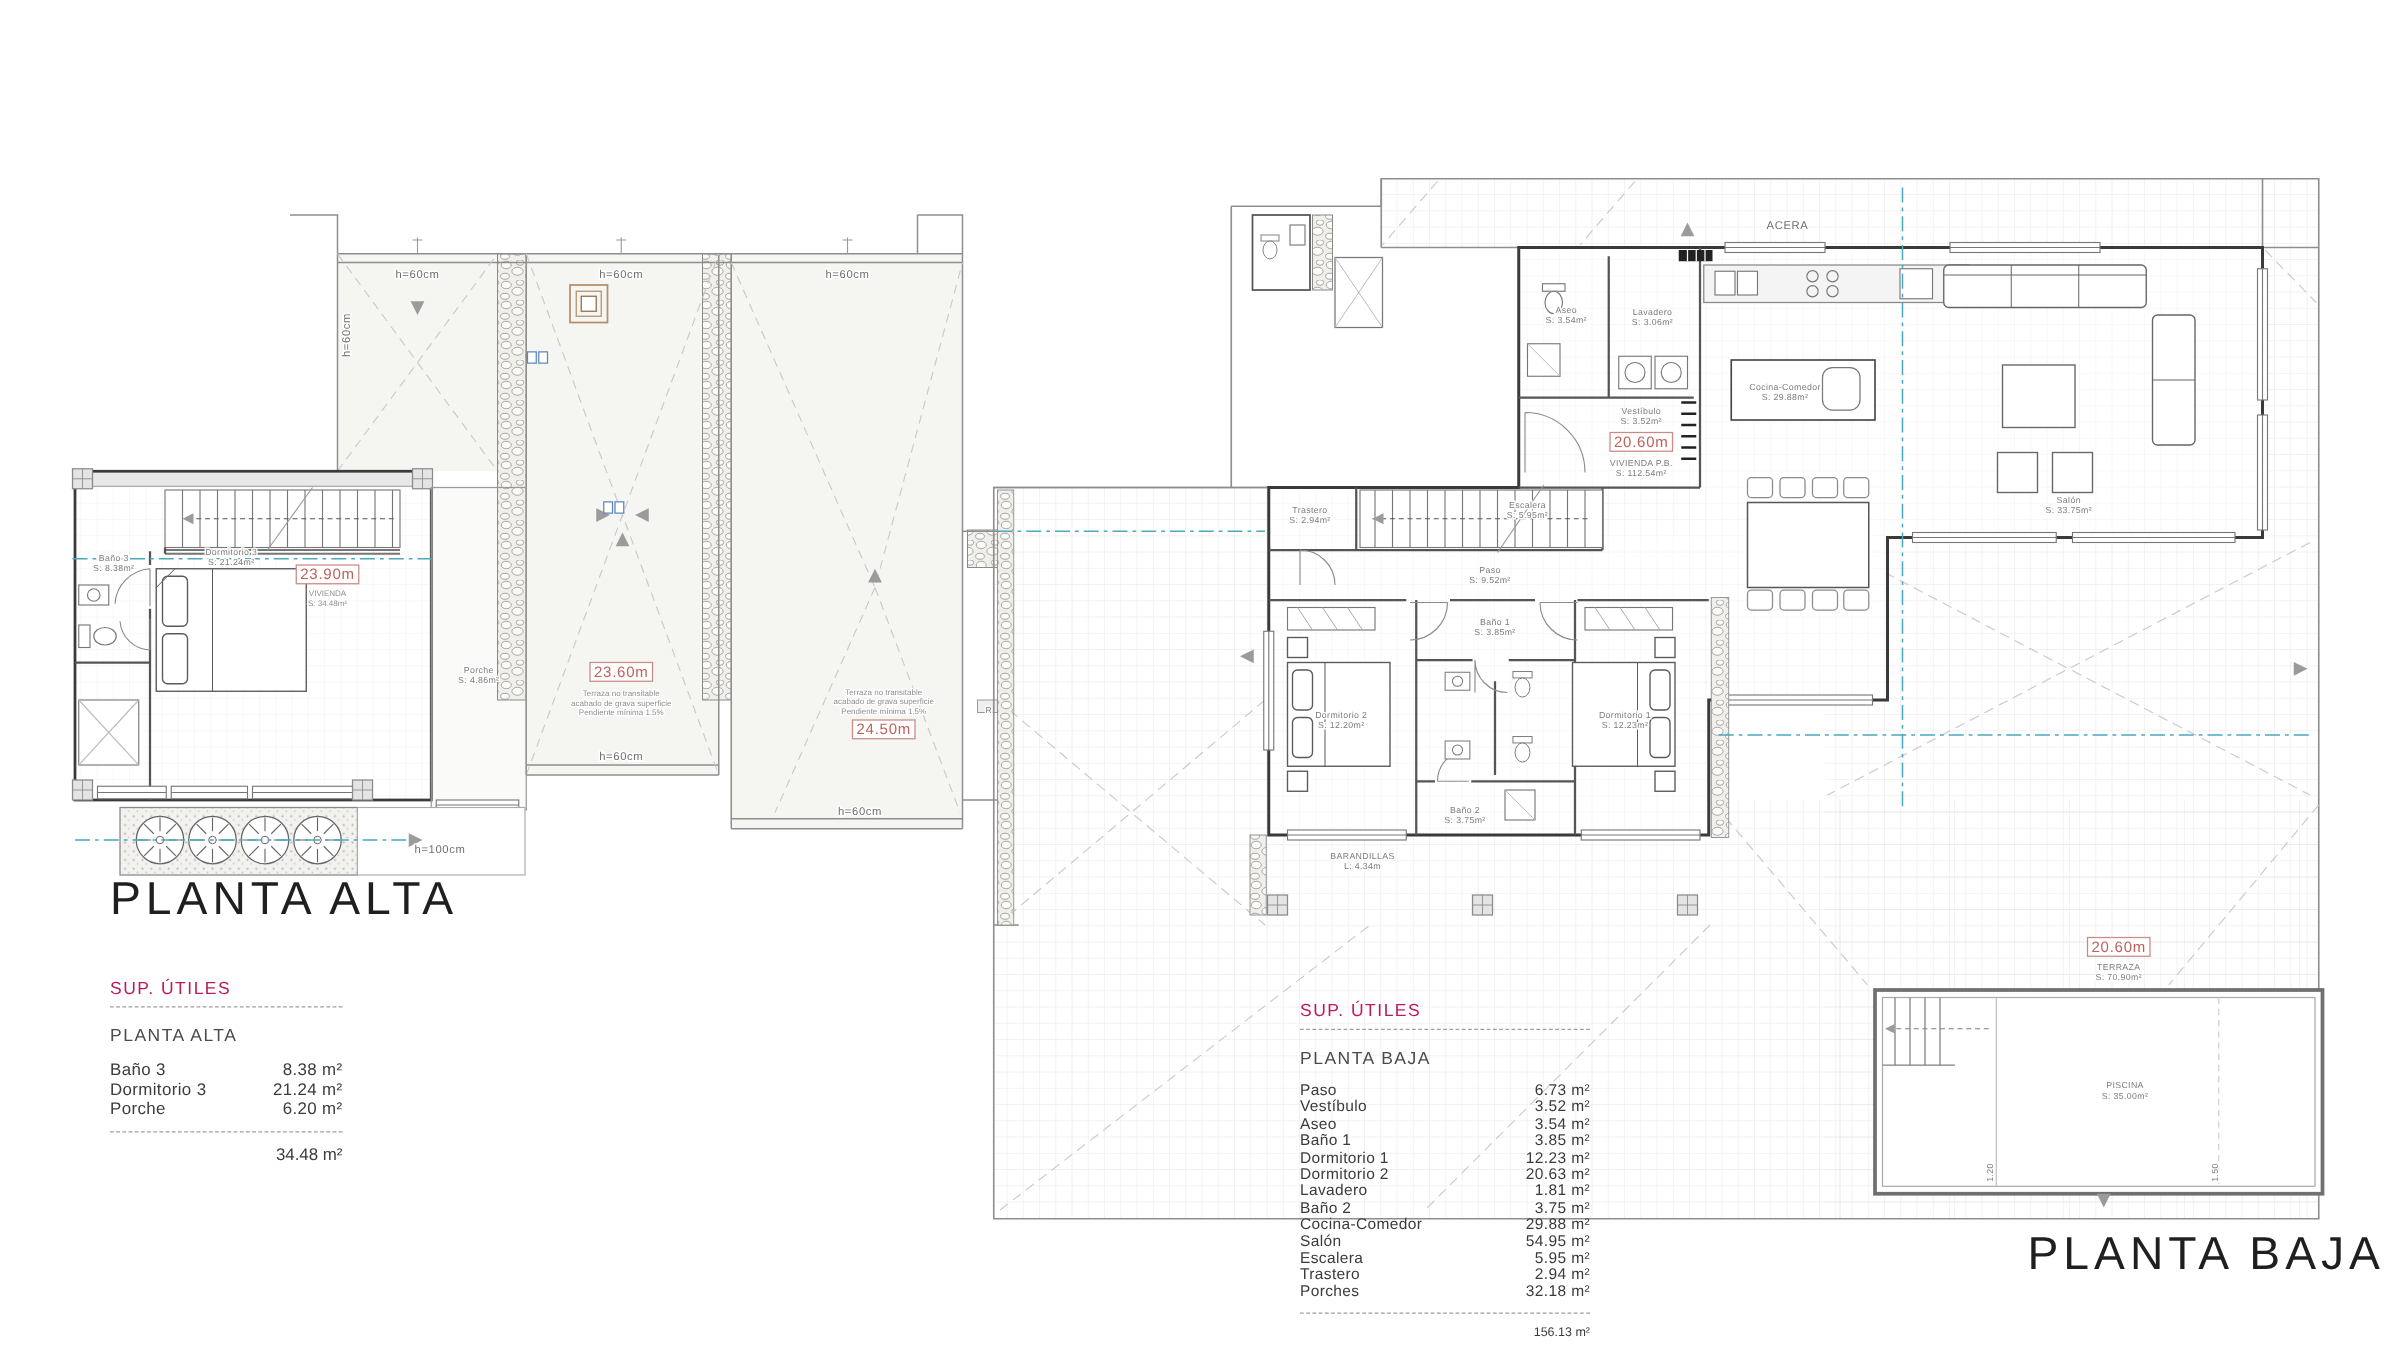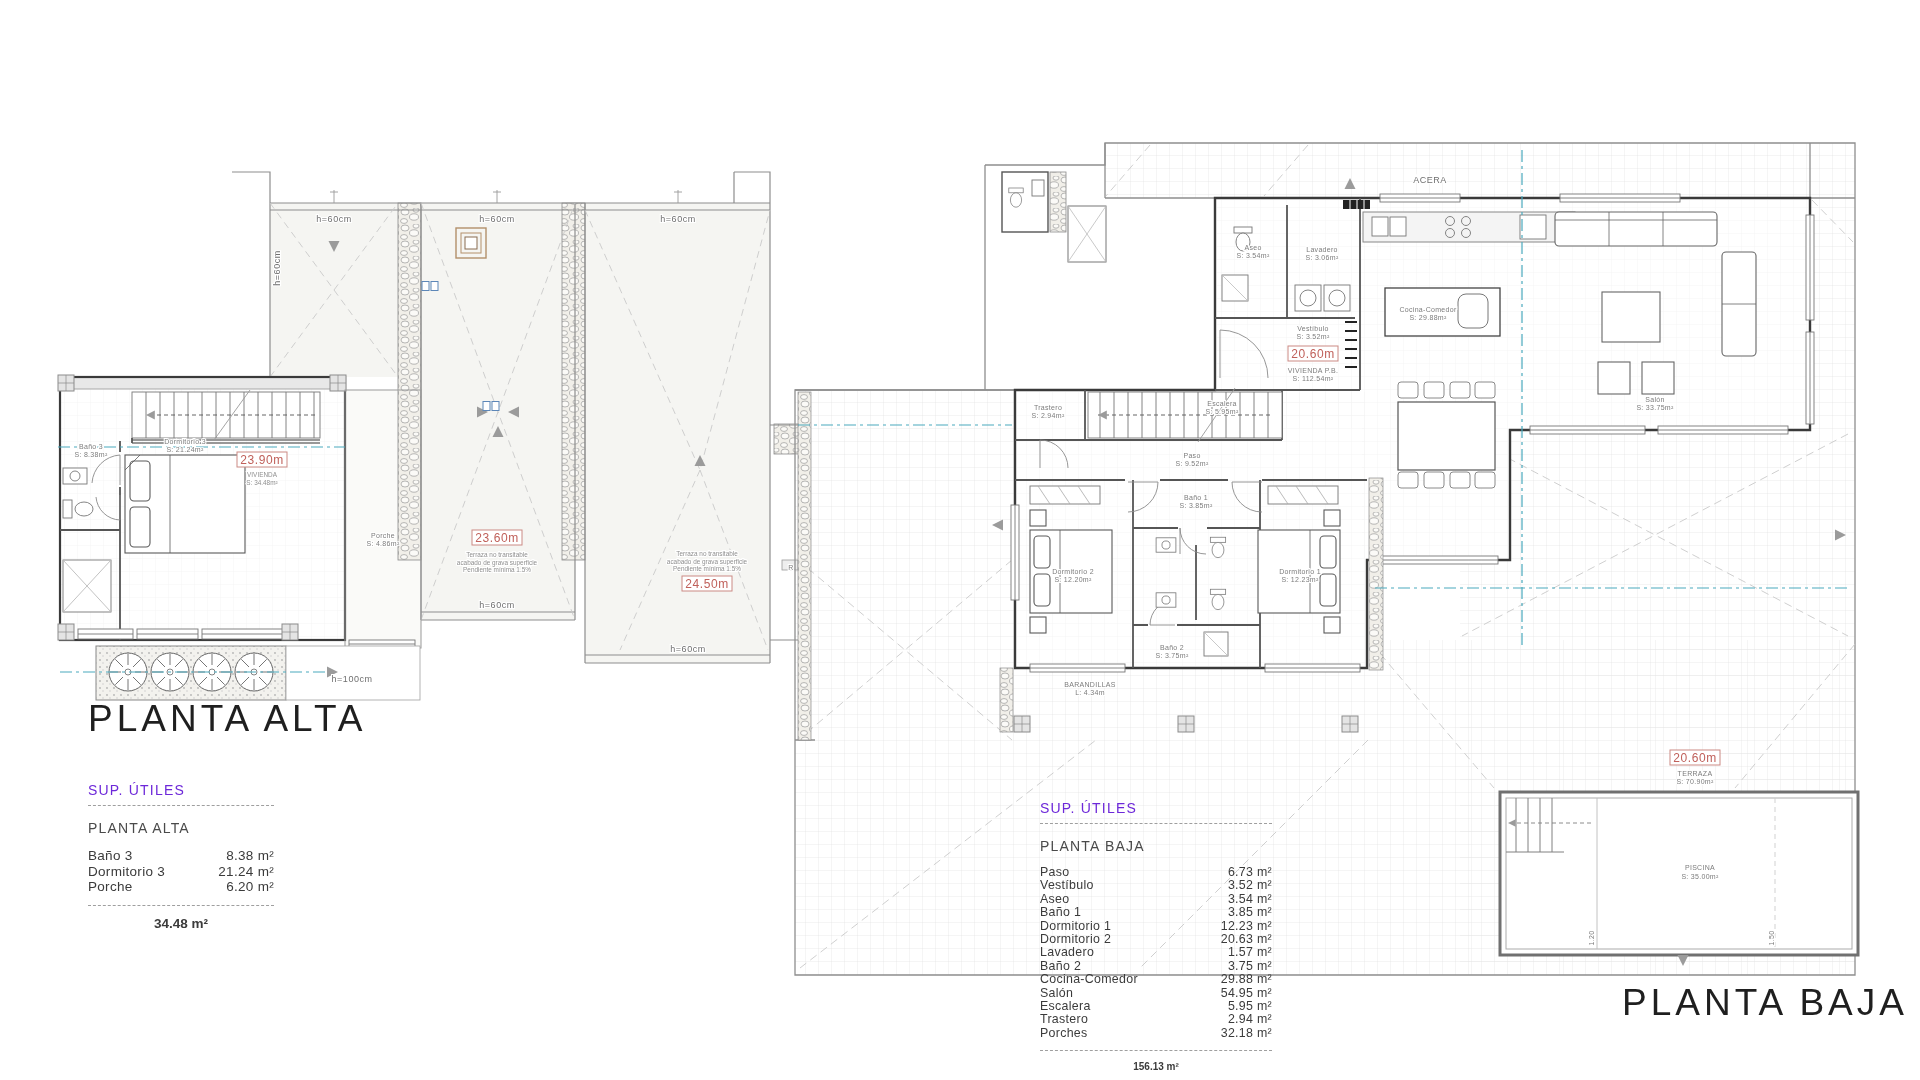--- a/index.html
+++ b/index.html
@@ -5,25 +5,25 @@
   html,body{margin:0;padding:0;background:#fff;}
   .canvas{position:relative;width:1920px;height:1080px;background:#ffffff;overflow:hidden;
           font-family:"Liberation Sans",sans-serif;}
   svg text{font-family:"Liberation Sans",sans-serif;paint-order:stroke;stroke:#ffffff;stroke-width:2.2px;}
   .hl{font-size:9px;fill:#6f6f6f;text-anchor:middle;letter-spacing:.5px;}
   .rn{font-size:7px;fill:#7c7c7c;text-anchor:middle;letter-spacing:.3px;}
   .nt{font-size:6.4px;fill:#8f8f8f;text-anchor:middle;}
   .red{font-size:12px;fill:#c0605a;text-anchor:middle;letter-spacing:.6px;stroke-width:0;}
   .plan-title{position:absolute;font-size:37px;letter-spacing:4px;color:#1f1f1f;font-weight:400;white-space:nowrap;}
   .area-table{position:absolute;color:#3b3b3b;}
-  .at-header{font-size:14px;letter-spacing:1.2px;color:#6d28d9;padding-bottom:7px;
+  .at-header{font-size:14px;letter-spacing:1.2px;color:#be185d;padding-bottom:7px;
              border-bottom:1px dashed #9f9f9f;}
   .at-sub{font-size:14px;letter-spacing:1.2px;margin:14px 0 12px 0;color:#4a4a4a;}
   .area-rows .area-row{display:flex;justify-content:space-between;}
-  .area-total{border-top:1px dashed #9f9f9f;margin-top:10px;padding-top:10px;text-align:center;font-weight:bold;}
+  .area-total{border-top:1px dashed #9f9f9f;margin-top:10px;padding-top:10px;text-align:right;}
   .t-alta{left:88px;top:782px;width:186px;}
   .t-alta .area-row{font-size:13.5px;line-height:15.5px;letter-spacing:.3px;}
   .t-alta .area-total{font-size:13.5px;}
   .t-baja{left:1040px;top:800px;width:232px;}
   .t-baja .area-row{font-size:12.4px;line-height:13.4px;letter-spacing:.3px;}
   .t-baja .area-total{font-size:10px;}
 </style>
 </head>
 <body>
 
@@ -514,21 +514,21 @@
         <div class="area-row">
           <span>Dormitorio 1</span>
           <span>12.23 m²</span>
         </div>
         <div class="area-row">
           <span>Dormitorio 2</span>
           <span>20.63 m²</span>
         </div>
         <div class="area-row">
           <span>Lavadero</span>
-          <span>1.57 m²</span>
+          <span>1.81 m²</span>
         </div>
         <div class="area-row">
           <span>Baño 2</span>
           <span>3.75 m²</span>
         </div>
         <div class="area-row">
           <span>Cocina-Comedor</span>
           <span>29.88 m²</span>
         </div>
         <div class="area-row">

